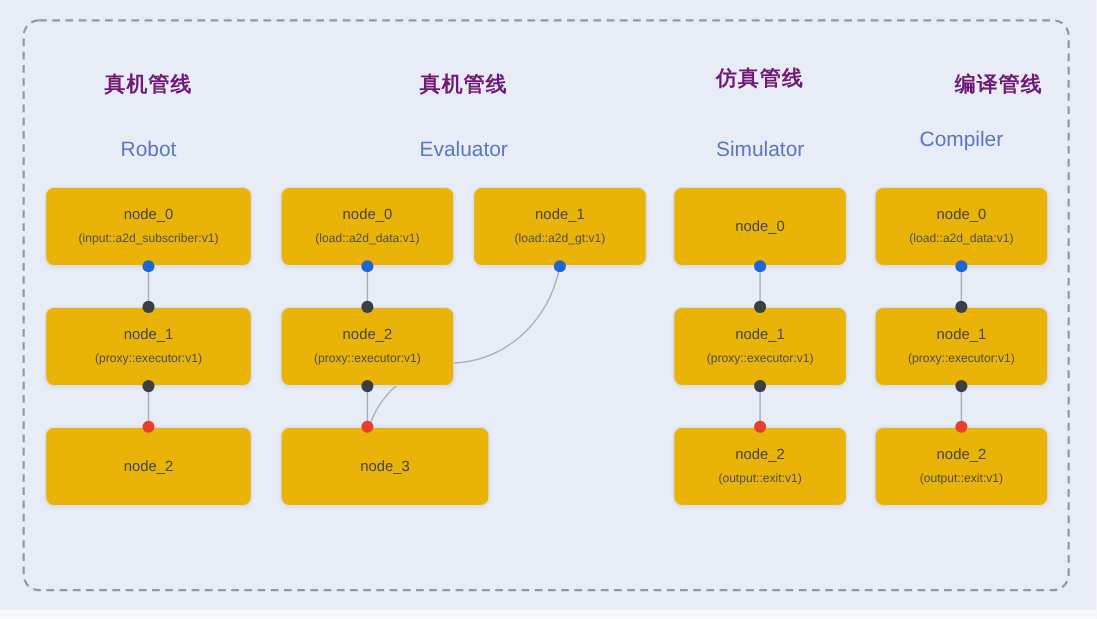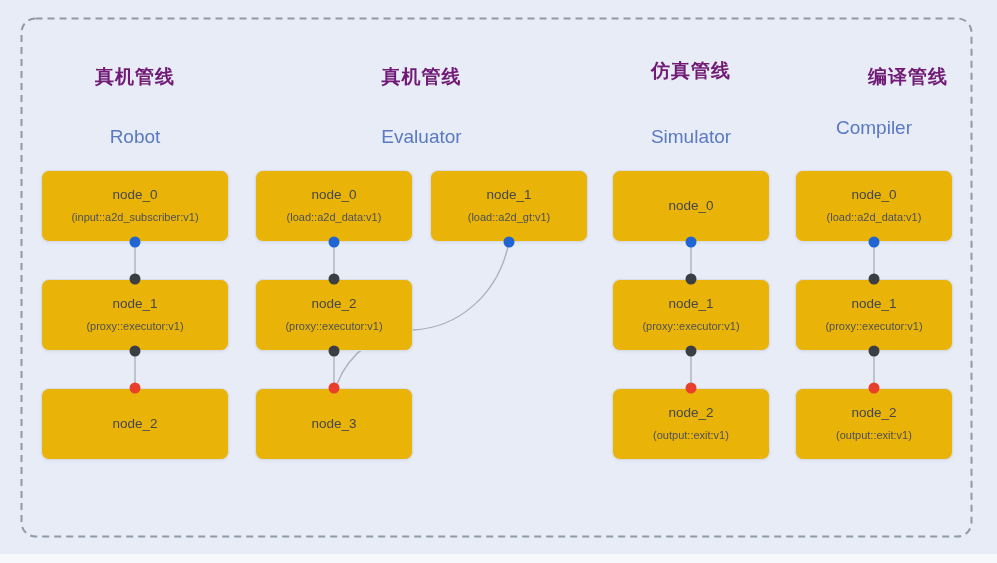--- a/index.html
+++ b/index.html
@@ -130,21 +130,21 @@
       <div class="node-type">(load::a2d_data:v1)</div>
     </div>
     <div class="node-box" style="left: 430px; top: 170px; width: 158px; height: 72px;">
       <div class="node-name">node_1</div>
       <div class="node-type">(load::a2d_gt:v1)</div>
     </div>
     <div class="node-box" style="left: 255px; top: 279px; width: 158px; height: 72px;">
       <div class="node-name">node_2</div>
       <div class="node-type">(proxy::executor:v1)</div>
     </div>
-    <div class="node-box" style="left: 255px; top: 388px; width: 158px; height: 72px;">
+    <div class="node-box" style="left: 255px; top: 388px; width: 190px; height: 72px;">
       <div class="node-name">node_3</div>
     </div>
     <div class="pipeline-title" style="left: 691px; top: 71px;">仿真管线</div>
     <div class="pipeline-subtitle" style="left: 691px; top: 137px;">Simulator</div>
     <div class="node-box" style="left: 612px; top: 170px; width: 158px; height: 72px;">
       <div class="node-name">node_0</div>
     </div>
     <div class="node-box" style="left: 612px; top: 279px; width: 158px; height: 72px;">
       <div class="node-name">node_1</div>
       <div class="node-type">(proxy::executor:v1)</div>

